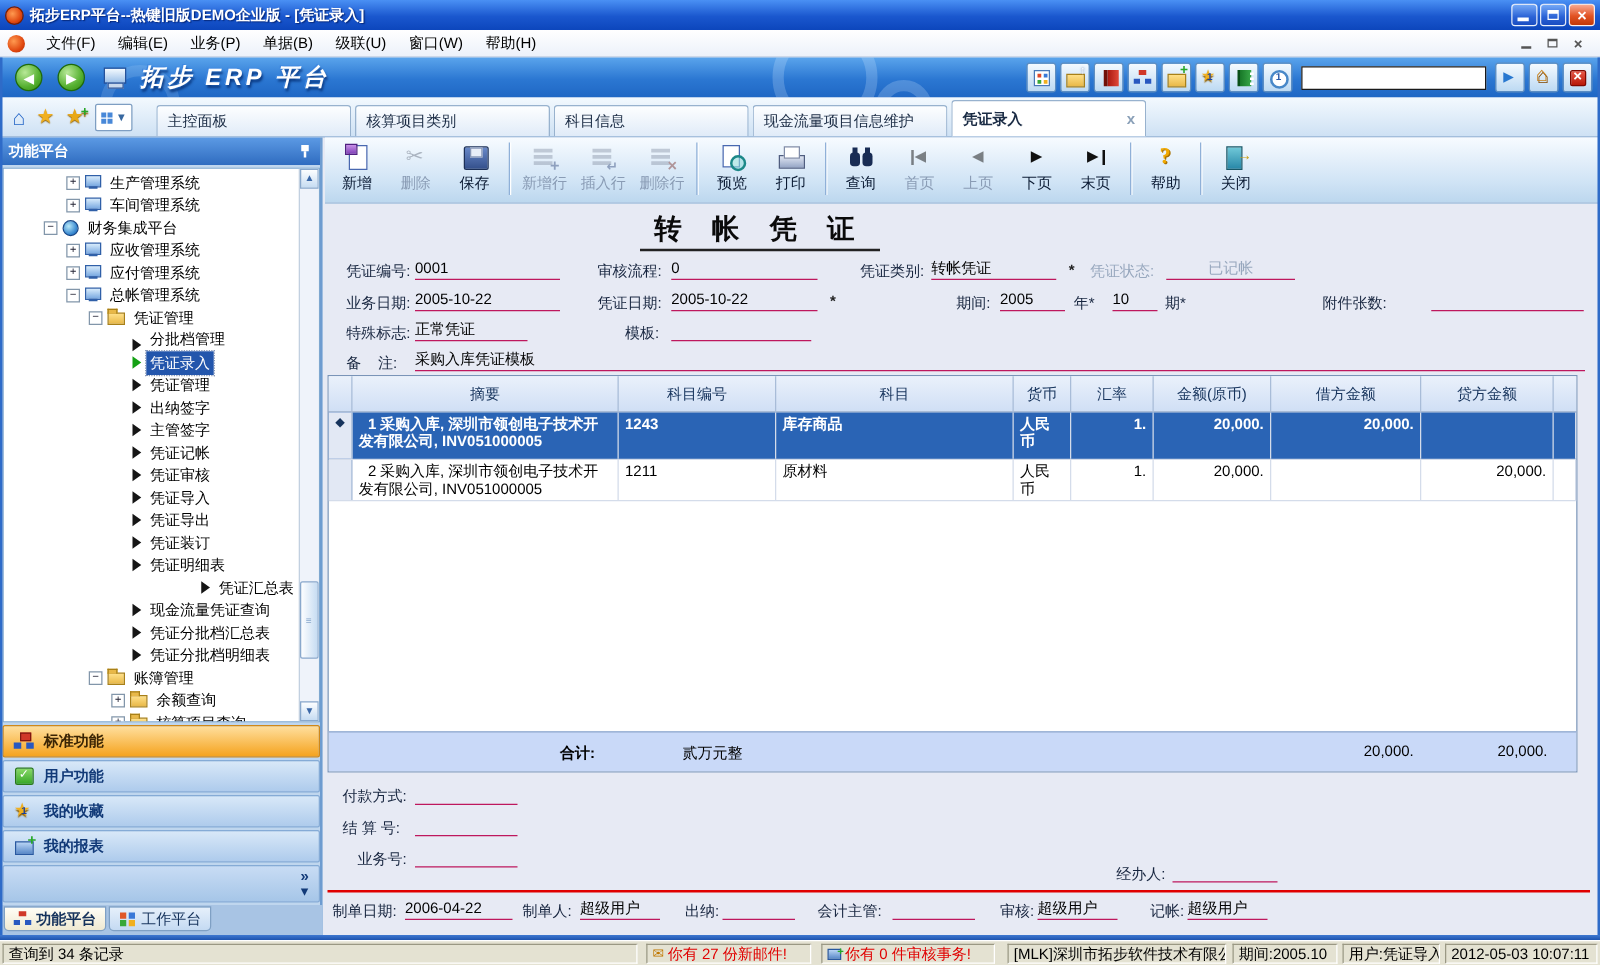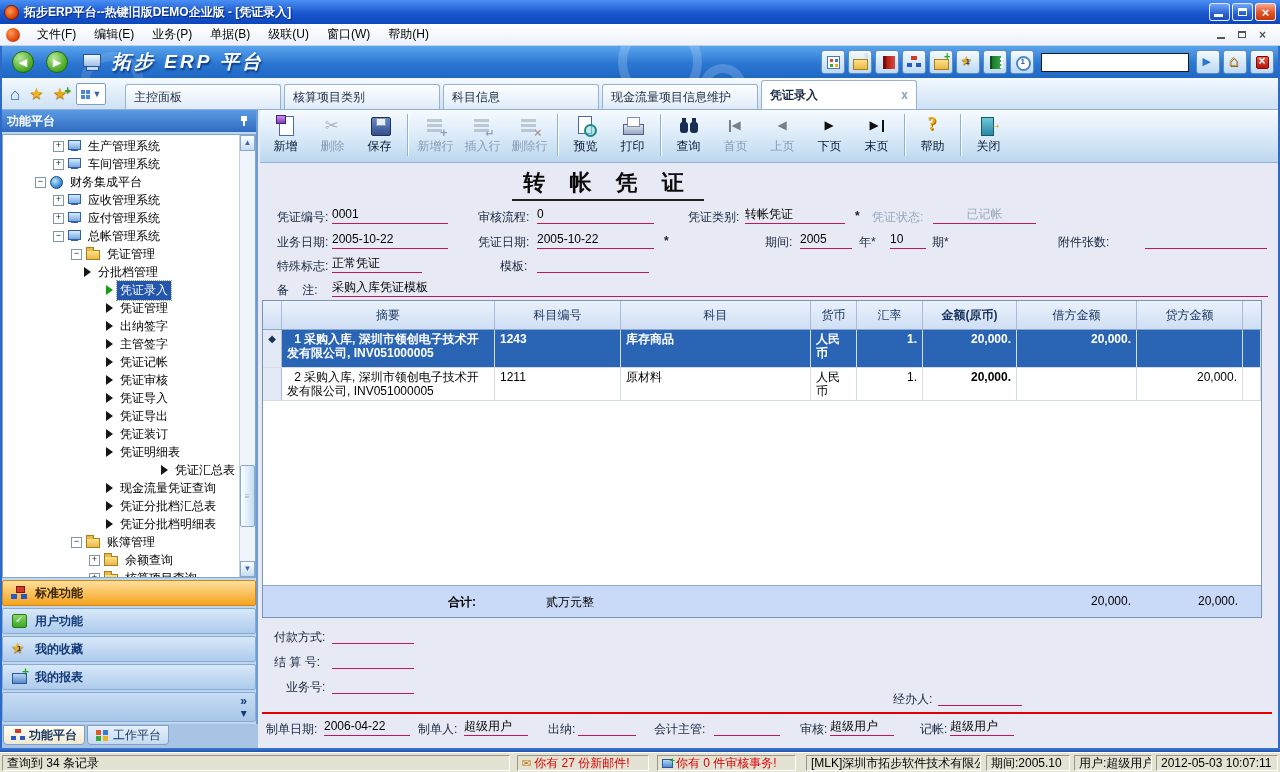--- a/index.html
+++ b/index.html
@@ -202,21 +202,21 @@
   .dim  { color:#98A8BE !important; }
   .center { text-align:center; }
   .vtitle { position:absolute; left:252px; top:5px; width:192px; text-align:center; font-size:22px; font-weight:bold;
     letter-spacing:9px; color:#0A0A0A; border-bottom:2px solid #222; padding-bottom:1px; white-space:nowrap;}
 
   
   .grid { position:absolute; left:2px; top:137px; width:1000px; height:318px; background:#fff; border:1px solid #7A94B8; }
   .ghead { height:29px; display:flex; background:linear-gradient(#EAF1FB,#D0DFF5); border-bottom:1px solid #90A8C8; }
   .hc { border-right:1px solid #A8BCD8; display:flex; align-items:center; justify-content:center; color:#16335C; }
   .w0{width:19px;} .w1{width:213px;} .w2{width:126px;} .w3{width:190px;} .w4{width:46px;}
-  .w5{width:66px;} .w6{width:94px;font-weight:bold;} .w7{width:120px;} .w8{width:106px;} .w9{width:18px;border-right:none;}
+  .w5{width:66px;} .w6{width:94px;} .w7{width:120px;} .w8{width:106px;} .w9{width:18px;border-right:none;}
   .grow { display:flex; border-bottom:1px solid #D4DCEA; }
   .gc { border-right:1px solid #D4DCEA; padding:2px 5px; overflow:hidden; line-height:14px;}
   .gc.num { text-align:right; }
   .grow.selected { background:#2A64B5; color:#fff; font-weight:bold; }
   .grow .gc.mk { background:#E2E8F4; border-right:1px solid #A8BCD8; color:#16335C; padding:2px 0; text-align:center; font-size:10px;}
   .rowno { display:inline-block; width:14px; text-align:right; margin-right:3px; }
   .gtotal { position:absolute; left:0; right:0; bottom:0; height:32px; background:#C9D9F8; border-top:1px solid #8FA8CC; }
   .gtotal span { position:absolute; top:8px; }
 
   .redline { position:absolute; left:2px; top:549px; width:1010px; height:2px; background:#E00000; }
@@ -382,21 +382,21 @@
           <div class="tree-row" style="padding-left: 50px;">
             <span class="exp">−</span>
             <span class="ti ti-pc"></span>
             <span class="tree-label">总帐管理系统</span>
           </div>
           <div class="tree-row" style="padding-left: 68px;">
             <span class="exp">−</span>
             <span class="ti ti-folder"></span>
             <span class="tree-label">凭证管理</span>
           </div>
-          <div class="tree-row" style="padding-left: 64px;">
+          <div class="tree-row" style="padding-left: 86px; align-items: flex-end;">
             <span class="exp-spacer"></span>
             <span class="ti ti-leaf"></span>
             <span class="tree-label">分批档管理</span>
           </div>
           <div class="tree-row selected" style="padding-left: 86px;">
             <span class="exp-spacer"></span>
             <span class="ti ti-leaf"></span>
             <span class="tree-label">凭证录入</span>
           </div>
           <div class="tree-row" style="padding-left: 86px;">
@@ -711,19 +711,19 @@
         <span class="si-audit"></span>
         <span class="alert">你有 0 件审核事务!</span>
       </span>
     <span class="seg" style="left:806px;width:175px">
         <span>[MLK]深圳市拓步软件技术有限公</span>
       </span>
     <span class="seg" style="left:986px;width:84px">
         <span>期间:2005.10</span>
       </span>
     <span class="seg" style="left:1074px;width:78px">
-        <span>用户:超级用户</span>
+        <span>用户:凭证导入</span>
       </span>
     <span class="seg" style="left:1156px;width:122px">
         <span>2012-05-03 10:07:11</span>
       </span>
   </div>
 </div>
 
 </body></html>

